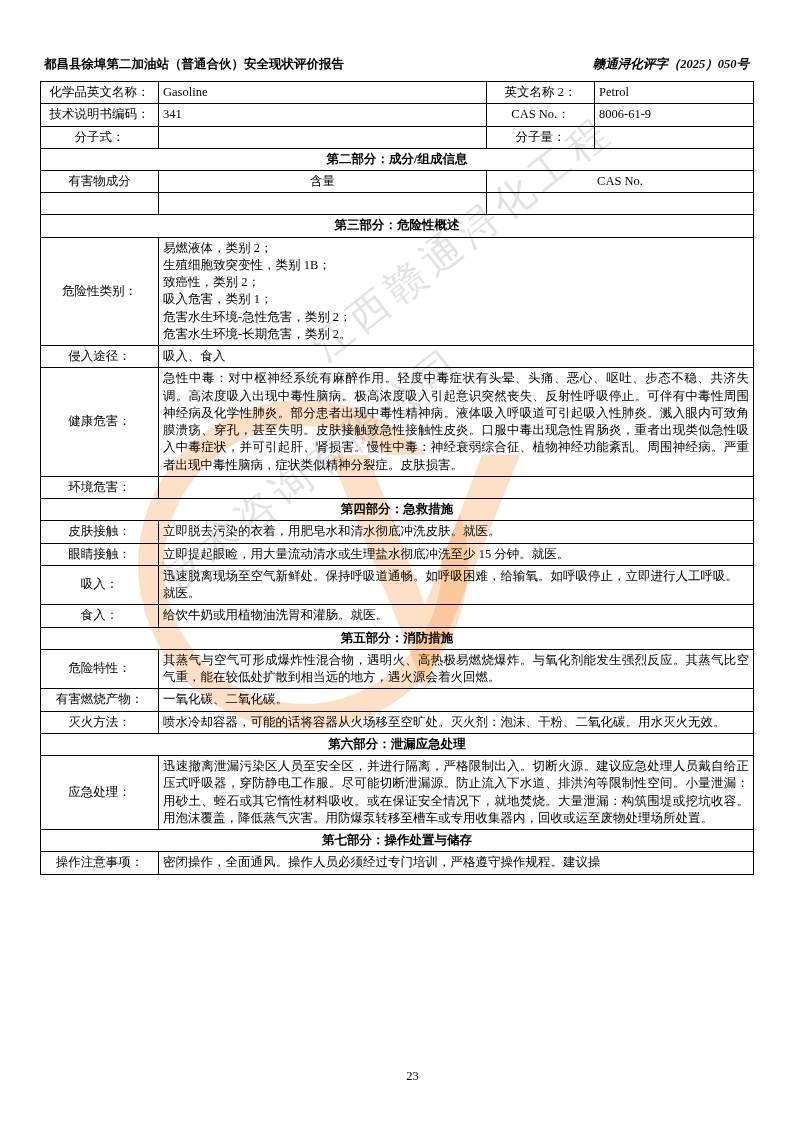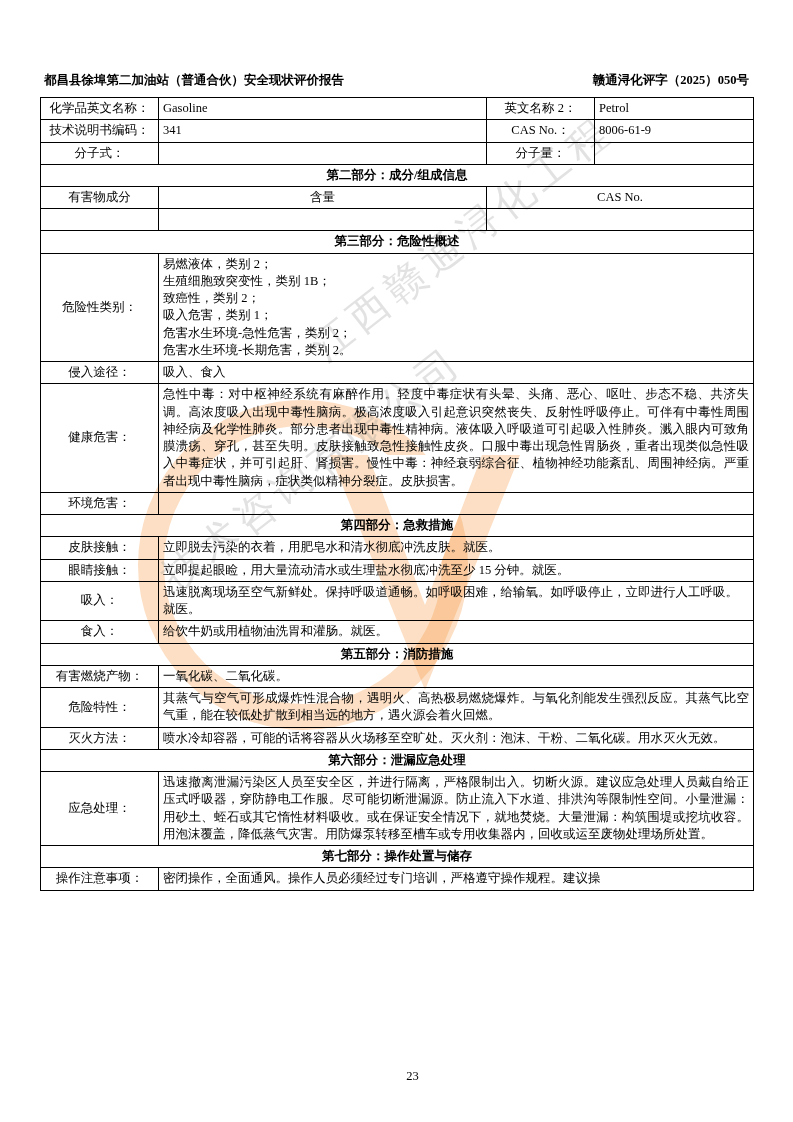--- a/index.html
+++ b/index.html
@@ -88,24 +88,23 @@
   
   .doc-header {
     position: relative;
     z-index: 2;
     display: flex;
     justify-content: space-between;
     align-items: flex-end;
     font-size: 12.5px;
     font-weight: bold;
     padding: 0 4px 8px 4px;
-    margin-top: 16px;
   }
   .doc-header .left { white-space: nowrap; }
-  .doc-header .right { white-space: nowrap; }
+  .doc-header .right { white-space: nowrap; font-style: italic; }
 
   
   table.msds {
     position: relative;
     z-index: 2;
     width: 100%;
     border-collapse: collapse;
     table-layout: fixed;
     font-size: 12.5px;
     background: transparent;
@@ -246,28 +245,28 @@
       </tr>
       <tr>
         <td class="lbl">食入：</td>
         <td class="val" colspan="3">给饮牛奶或用植物油洗胃和灌肠。就医。</td>
       </tr>
 
       <tr>
         <td class="sect" colspan="4">第五部分：消防措施</td>
       </tr>
       <tr>
+        <td class="lbl">危险特性：</td>
+        <td class="multi" colspan="3">其蒸气与空气可形成爆炸性混合物，遇明火、高热极易燃烧爆炸。与氧化剂能发生强烈反应。其蒸气比空气重，能在较低处扩散到相当远的地方，遇火源会着火回燃。</td>
+      </tr>
+      <tr>
         <td class="lbl">有害燃烧产物：</td>
         <td class="val" colspan="3">一氧化碳、二氧化碳。</td>
       </tr>
       <tr>
-        <td class="lbl">危险特性：</td>
-        <td class="multi" colspan="3">其蒸气与空气可形成爆炸性混合物，遇明火、高热极易燃烧爆炸。与氧化剂能发生强烈反应。其蒸气比空气重，能在较低处扩散到相当远的地方，遇火源会着火回燃。</td>
-      </tr>
-      <tr>
         <td class="lbl">灭火方法：</td>
         <td class="multi" colspan="3">喷水冷却容器，可能的话将容器从火场移至空旷处。灭火剂：泡沫、干粉、二氧化碳。用水灭火无效。</td>
       </tr>
 
       <tr>
         <td class="sect" colspan="4">第六部分：泄漏应急处理</td>
       </tr>
       <tr>
         <td class="lbl">应急处理：</td>
         <td class="multi" colspan="3">迅速撤离泄漏污染区人员至安全区，并进行隔离，严格限制出入。切断火源。建议应急处理人员戴自给正压式呼吸器，穿防静电工作服。尽可能切断泄漏源。防止流入下水道、排洪沟等限制性空间。小量泄漏：用砂土、蛭石或其它惰性材料吸收。或在保证安全情况下，就地焚烧。大量泄漏：构筑围堤或挖坑收容。用泡沫覆盖，降低蒸气灾害。用防爆泵转移至槽车或专用收集器内，回收或运至废物处理场所处置。</td>

